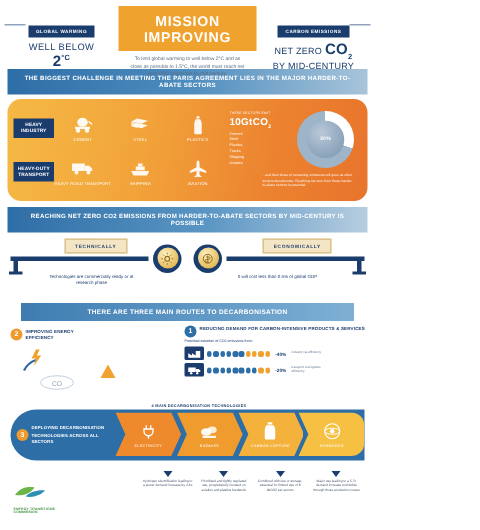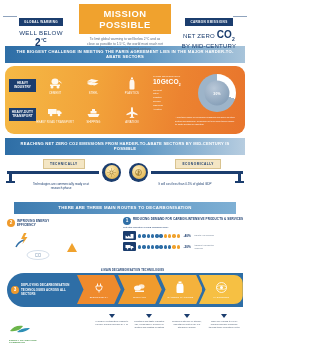--- a/index.html
+++ b/index.html
@@ -221,21 +221,21 @@
     <div class="hdr-side">
       <div class="hdr-line left"></div>
       <div class="hdr-tag">GLOBAL WARMING</div>
       <div class="hdr-big1">WELL BELOW</div>
       <div class="hdr-big2">
         <span>2</span><sup>°C</sup>
       </div>
     </div>
 
     <div class="hdr-center">
-      <div class="mission-box">MISSION POSSIBLE</div>
+      <div class="mission-box">MISSION IMPROVING</div>
       <div class="mission-sub">To limit global warming to well below 2°C and as close as possible to 1.5°C, the world must reach net zero CO2 emissions by mid-century.</div>
     </div>
 
     <div class="hdr-side">
       <div class="hdr-line right"></div>
       <div class="hdr-tag">CARBON EMISSIONS</div>
       <div class="hdr-nz">
         <span>NET ZERO</span>
         <span class="co2"><span>CO</span><sub>2</sub></span>
       </div>

